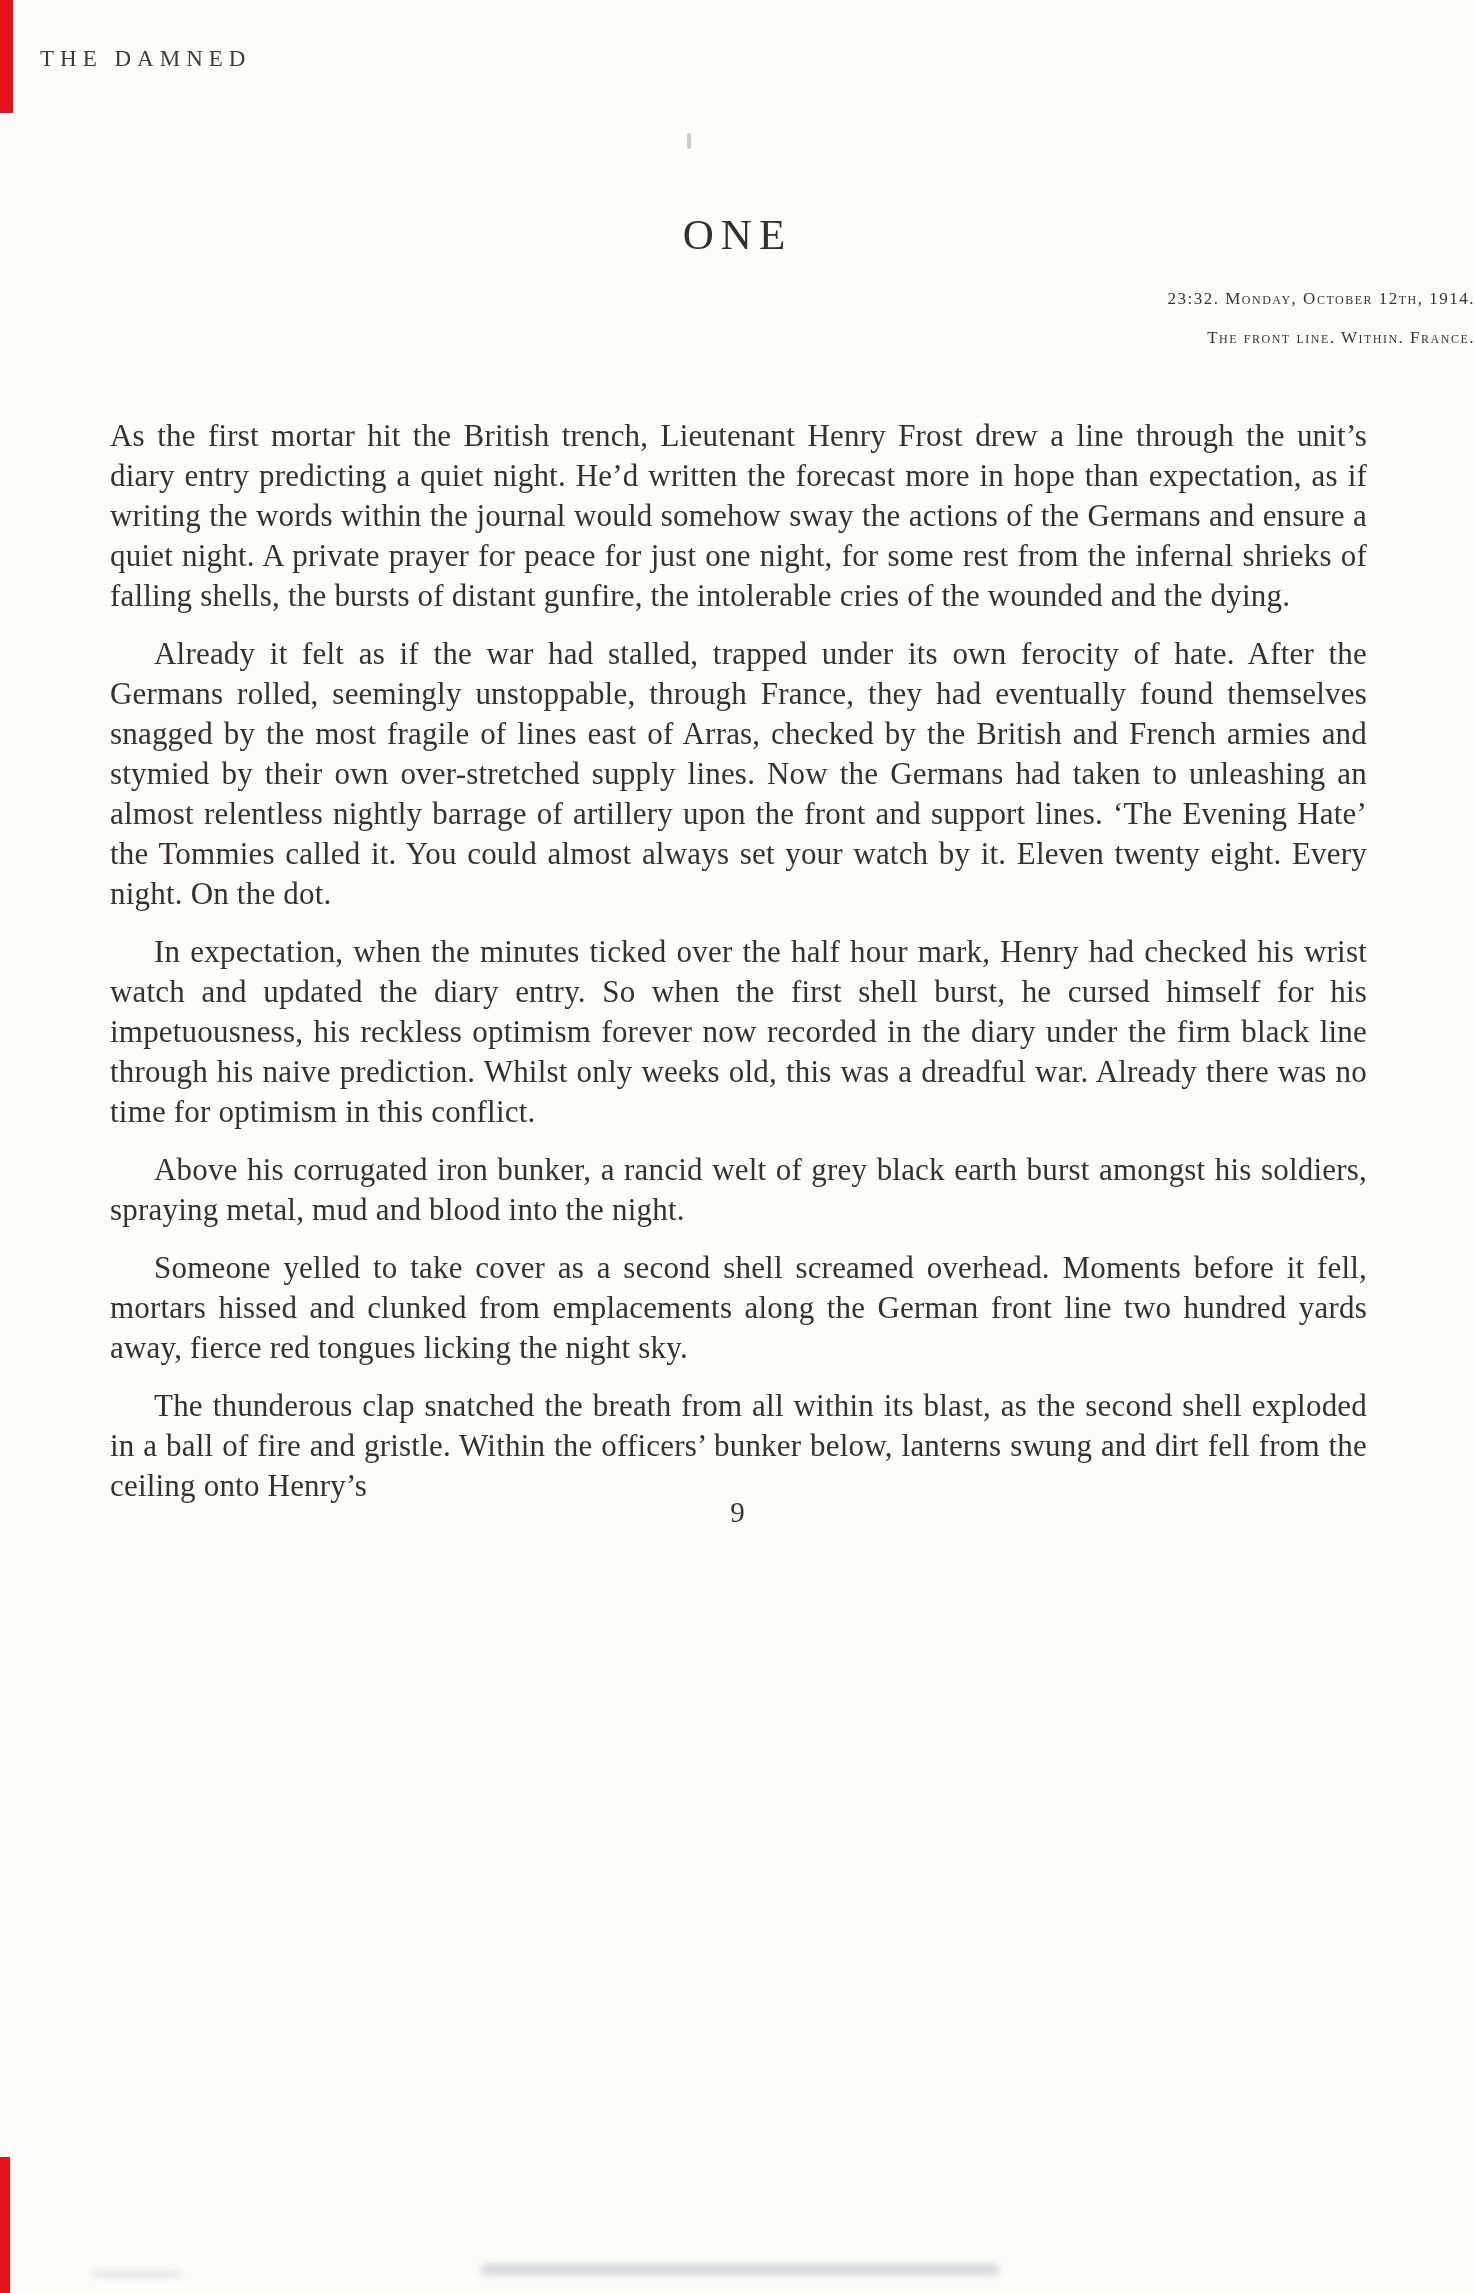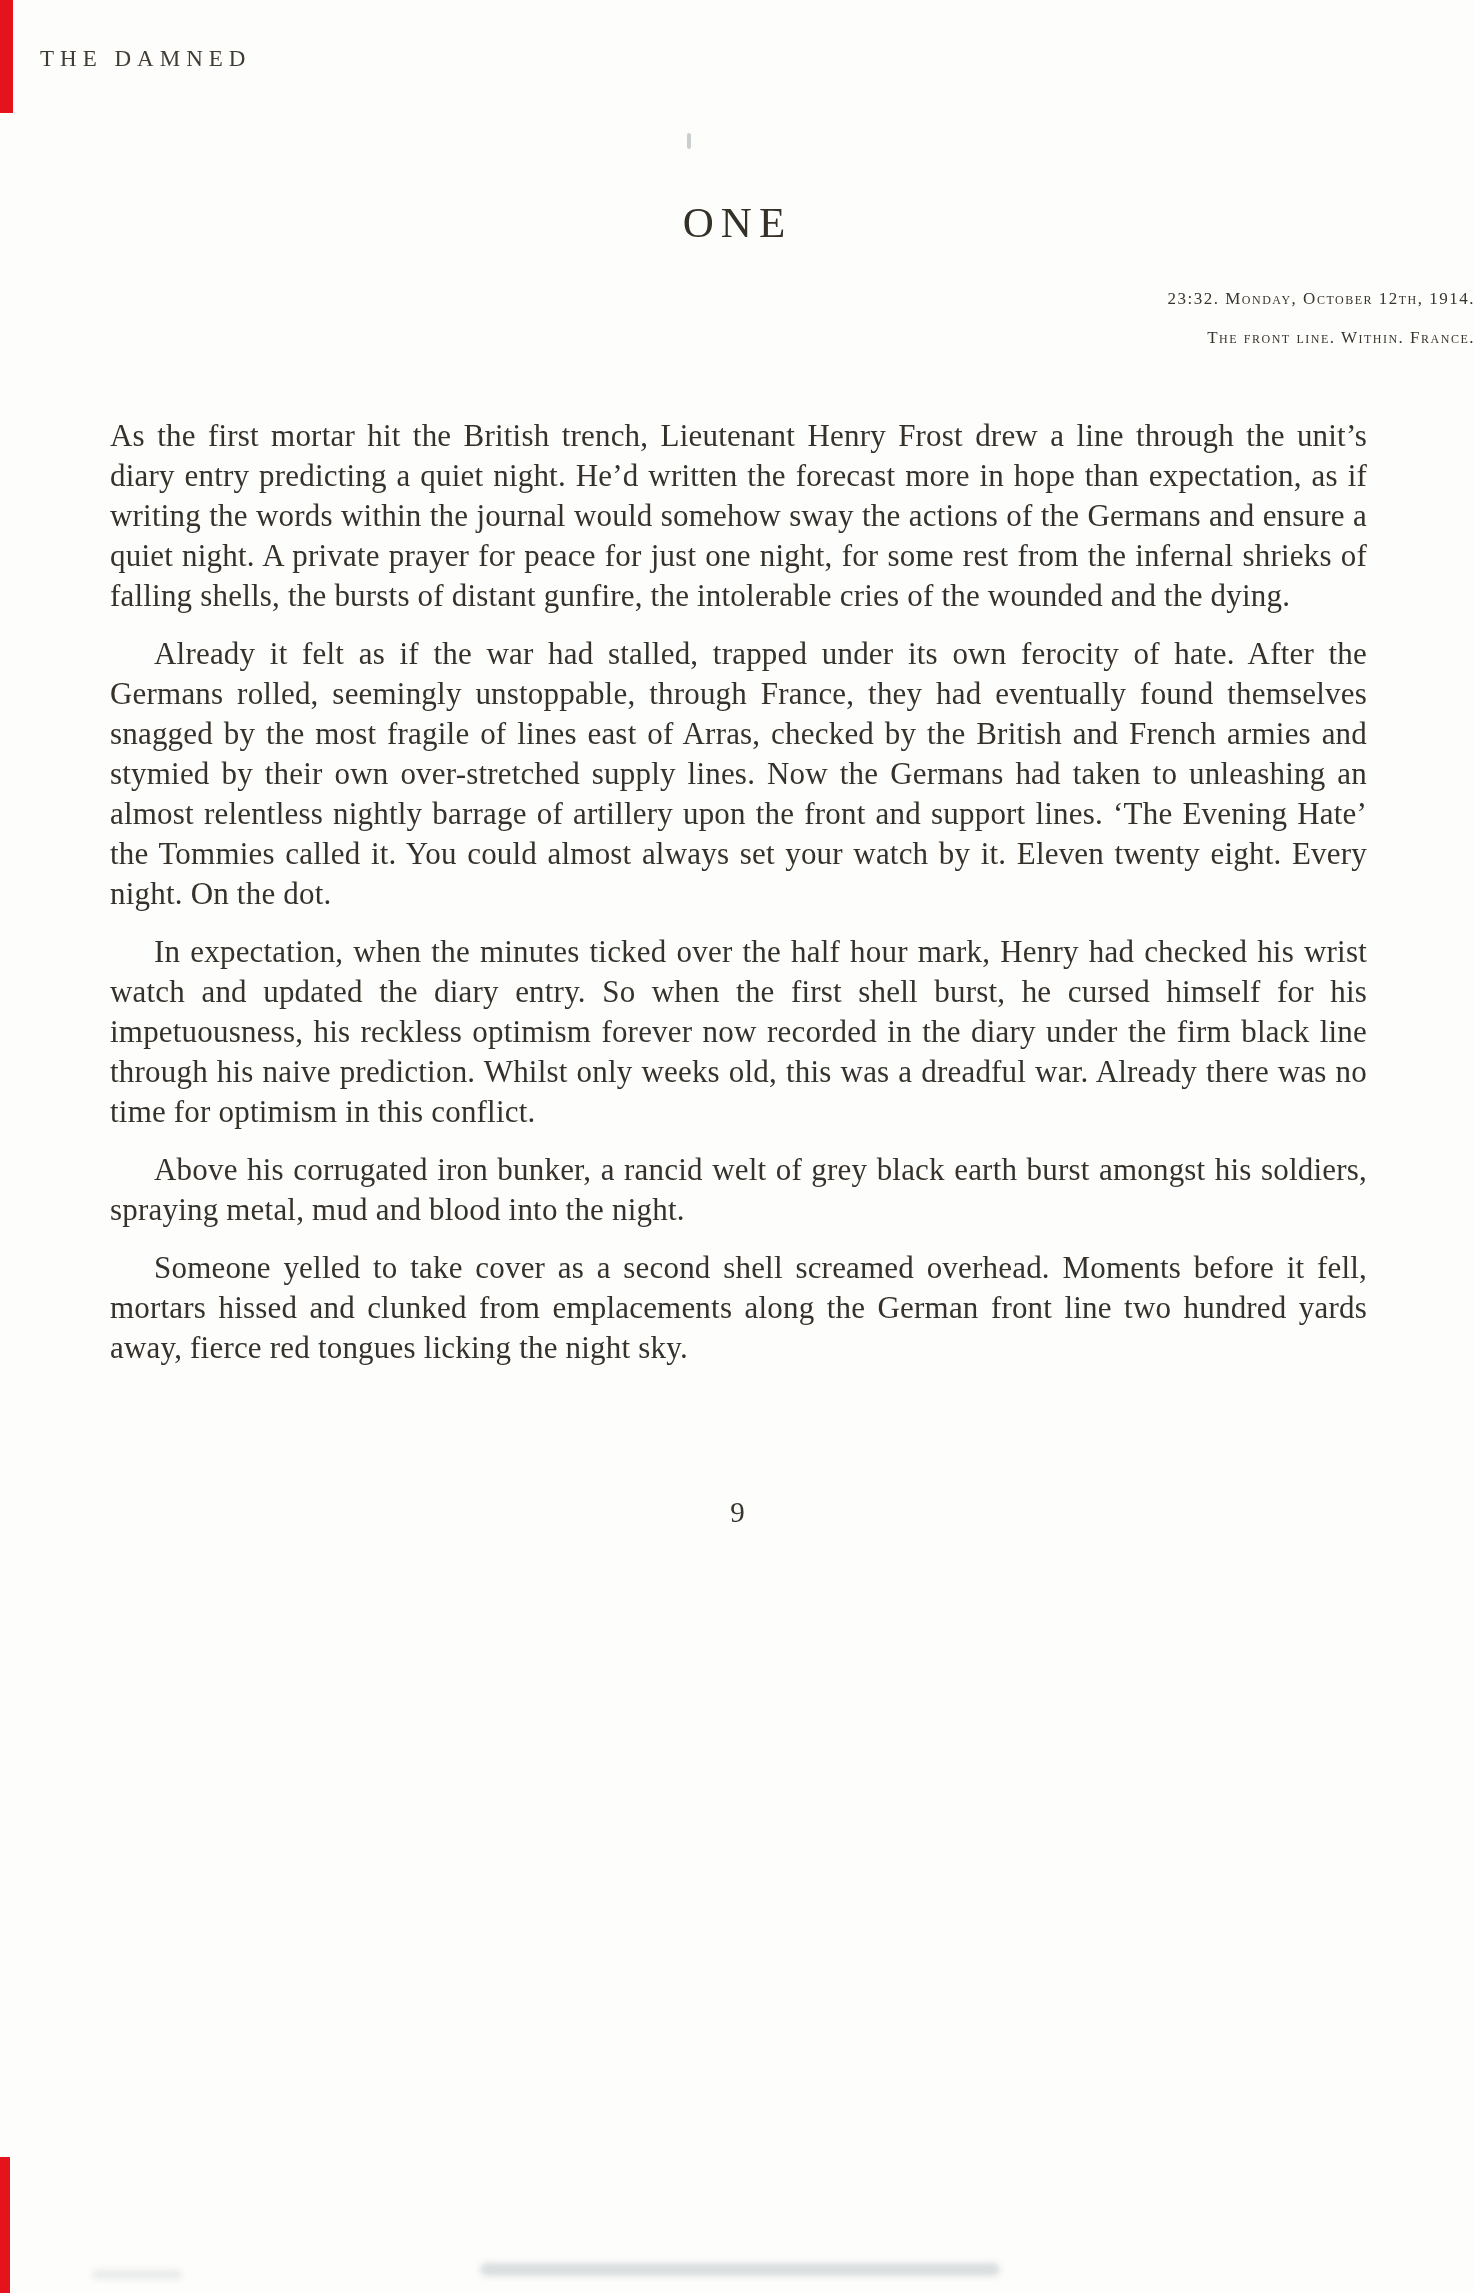--- a/index.html
+++ b/index.html
@@ -31,21 +31,21 @@
   }
 
   
   .running-header {
     position: absolute; top: 46px; left: 0; right: 0;
     text-align: left; font-size: 23px; letter-spacing: 6px;
     color: #403c34;
     margin-left: 40px;
   }
   .chapter-title {
-    position: absolute; top: 198px; left: 0; right: 0; margin: 0;
+    position: absolute; top: 198px; left: 0; right: 0; margin: 12px;
     text-align: center; font-size: 43px; font-weight: normal;
     letter-spacing: 7px; color: #353128;
   }
   .dateline {
     position: absolute; top: 279px; left: 0; right: 0;
     text-align: right; font-variant: small-caps;
     font-size: 17px; line-height: 39px; letter-spacing: 1.5px;
     color: #38342c;
   }
   .body-text {
@@ -79,17 +79,18 @@
     <div class="dateline-line">23:32. Monday, October 12th, 1914.</div>
     <div class="dateline-line">The front line. Within. France.</div>
   </div>
 
   <div class="body-text">
     <p>As the first mortar hit the British trench, Lieutenant Henry Frost drew a line through the unit’s diary entry predicting a quiet night. He’d written the forecast more in hope than expectation, as if writing the words within the journal would somehow sway the actions of the Germans and ensure a quiet night. A private prayer for peace for just one night, for some rest from the infernal shrieks of falling shells, the bursts of distant gunfire, the intolerable cries of the wounded and the dying.</p>
     <p>Already it felt as if the war had stalled, trapped under its own ferocity of hate. After the Germans rolled, seemingly unstoppable, through France, they had eventually found themselves snagged by the most fragile of lines east of Arras, checked by the British and French armies and stymied by their own over-stretched supply lines. Now the Germans had taken to unleashing an almost relentless nightly barrage of artillery upon the front and support lines. ‘The Evening Hate’ the Tommies called it. You could almost always set your watch by it. Eleven twenty eight. Every night. On the dot.</p>
     <p>In expectation, when the minutes ticked over the half hour mark, Henry had checked his wrist watch and updated the diary entry. So when the first shell burst, he cursed himself for his impetuousness, his reckless optimism forever now recorded in the diary under the firm black line through his naive prediction. Whilst only weeks old, this was a dreadful war. Already there was no time for optimism in this conflict.</p>
     <p>Above his corrugated iron bunker, a rancid welt of grey black earth burst amongst his soldiers, spraying metal, mud and blood into the night.</p>
     <p>Someone yelled to take cover as a second shell screamed overhead. Moments before it fell, mortars hissed and clunked from emplacements along the German front line two hundred yards away, fierce red tongues licking the night sky.</p>
+    <p>The thunderous clap snatched the breath from all within its blast, as the second shell exploded in a ball of fire and gristle. Within the officers’ bunker below, lanterns swung and dirt fell from the ceiling onto Henry’s</p>
   </div>
 
   <div class="page-number">9</div>
 
 </div>
 
 </body></html>

